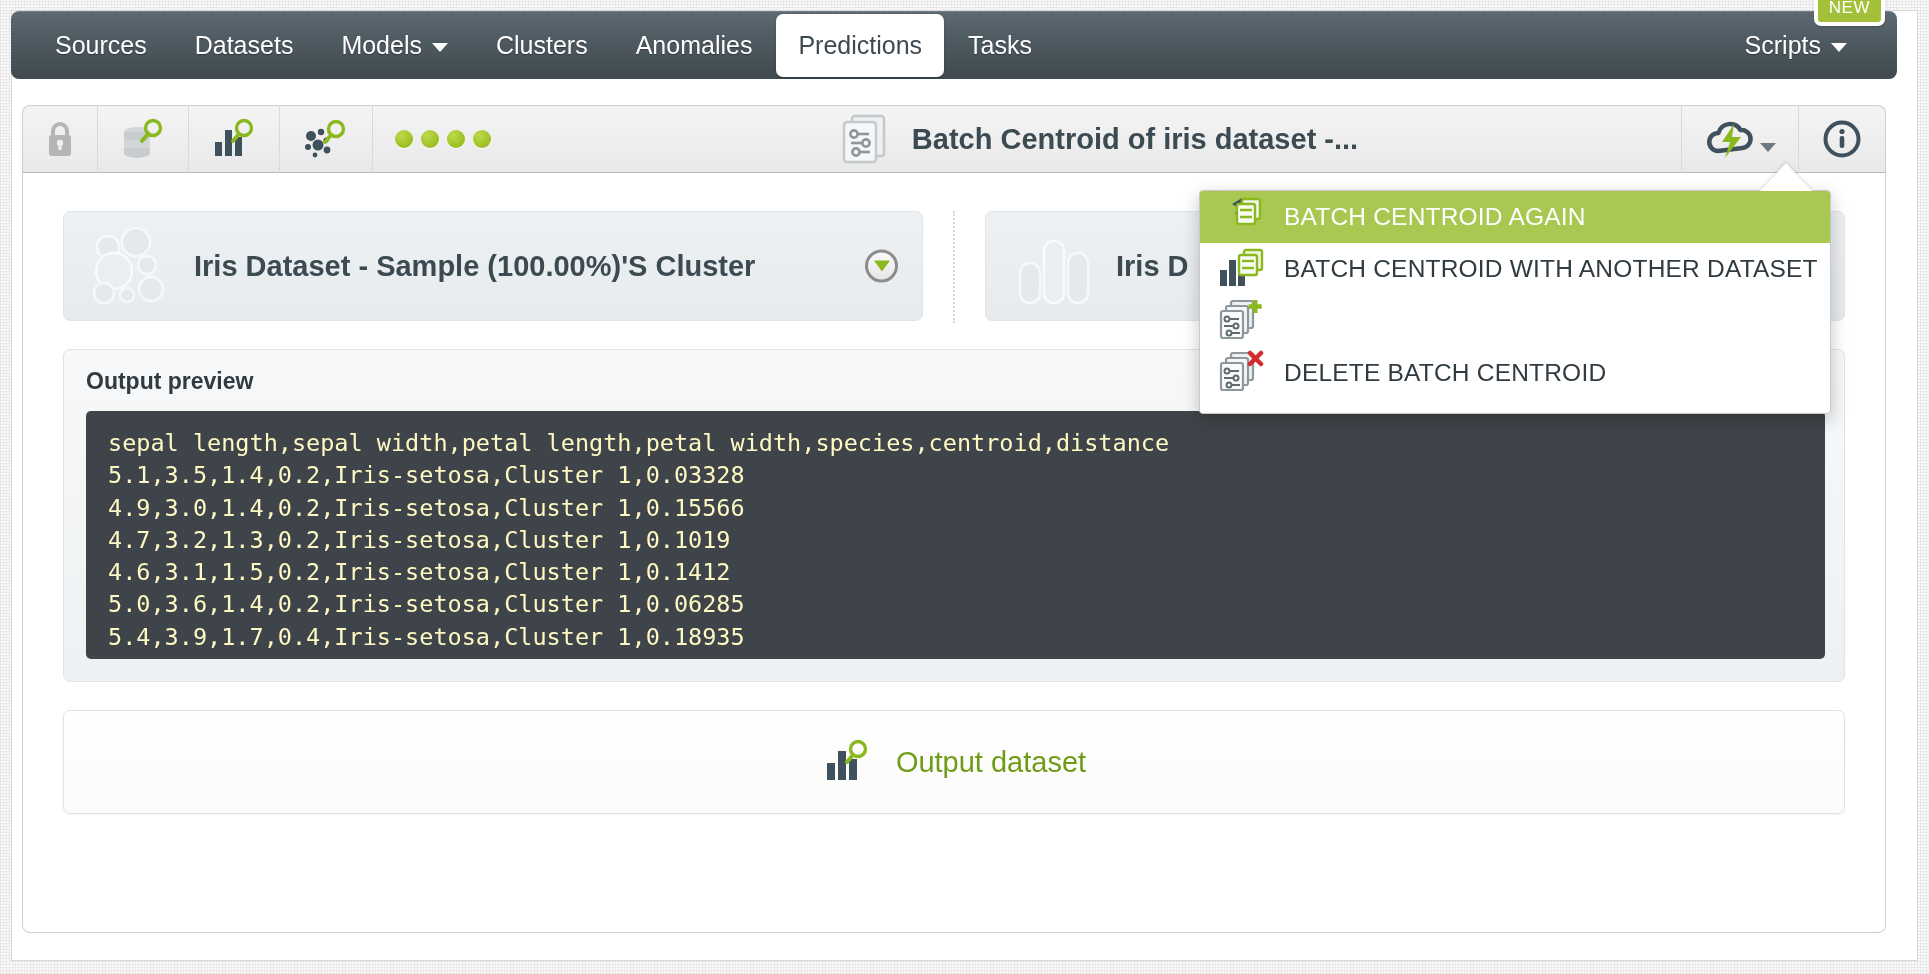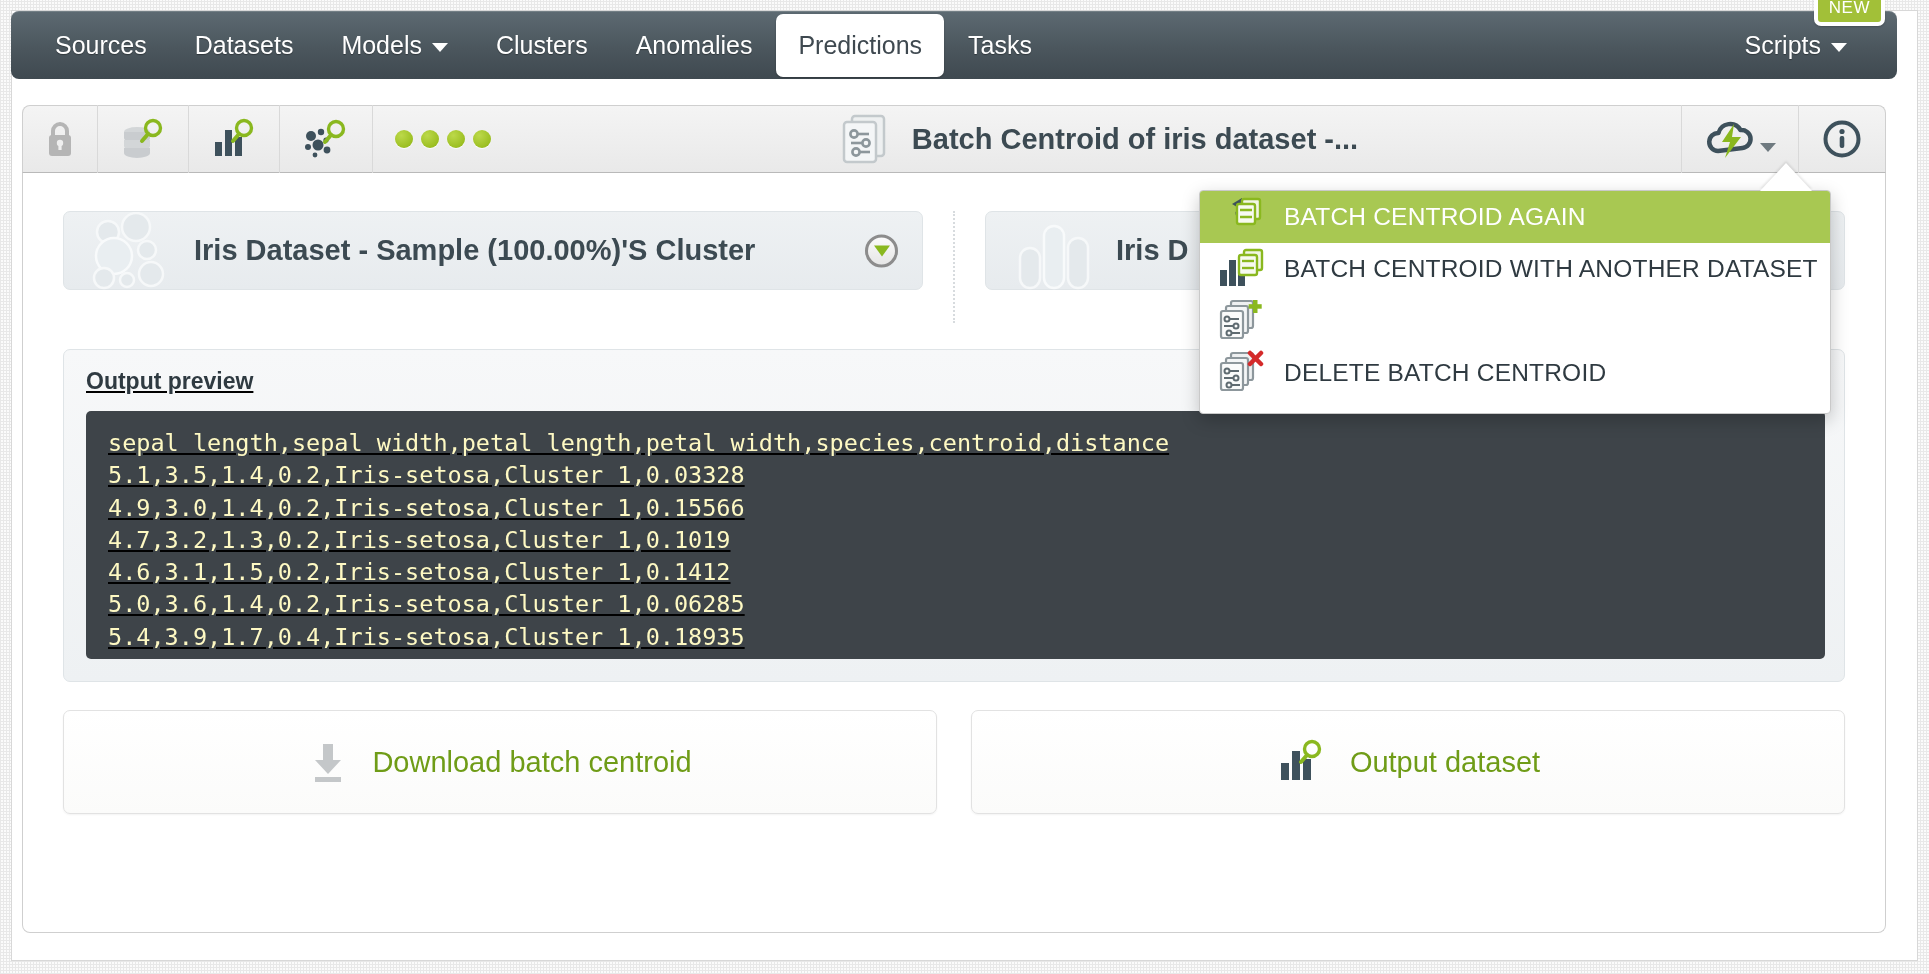--- a/index.html
+++ b/index.html
@@ -130,21 +130,21 @@
     border-top: none;
     border-radius: 0 0 8px 8px;
   }
   .cards-row {
     display: flex;
     padding: 38px 40px 0 40px;
     gap: 0;
   }
   .halfcard {
     flex: 1;
-    height: 79px;
+    height: 110px;
     background: linear-gradient(180deg, #eef1f3 0%, #e7ebee 100%);
     border: 1px solid #dfe4e7;
     border-radius: 7px;
     display: flex; align-items: center;
     padding: 0 24px;
     position: relative;
   }
   .card-gap { width: 62px; display: flex; align-items: center; justify-content: center; }
   .card-gap .vline { width: 1px; height: 112px; border-left: 2px dotted #d7dbde; }
   .hc-title {
@@ -172,21 +172,20 @@
     display: block;
   }
 
   
   .preview-panel {
     margin: 26px 40px 0 40px;
     background: linear-gradient(180deg, #f7f8f9 0%, #eef1f3 100%);
     border: 1px solid #dfe4e7;
     border-radius: 7px;
     padding: 18px 19px 22px 22px;
-    text-decoration: underline;
   }
   .preview-label {
     font-size: 23px;
     font-weight: bold;
     color: #2f3a41;
     margin-bottom: 16px;
   }
   .code-box {
     background: #3e4449;
     border-radius: 5px;
@@ -459,30 +458,20 @@
 5.0,3.6,1.4,0.2,Iris-setosa,Cluster 1,0.06285
 5.4,3.9,1.7,0.4,Iris-setosa,Cluster 1,0.18935
 4.6,3.4,1.4,0.3,Iris-setosa,Cluster 1,0.07854
 5.0,3.4,1.5,0.2,Iris-setosa,Cluster 1,0.01427</pre>
       </div>
     </div>
 
     <div class="btn-row">
       <div class="bigbtn">
         <span>
-          <svg width="40" height="44" viewBox="0 0 40 44">
-            <rect x="15" y="4" width="10" height="18" fill="#c4c7c9"></rect>
-            <polygon points="7,20 33,20 20,34" fill="#c4c7c9"></polygon>
-            <rect x="7" y="37" width="26" height="5" fill="#c4c7c9"></rect>
-          </svg>
-        </span>
-        <span class="lbl">Download batch centroid</span>
-      </div>
-      <div class="bigbtn">
-        <span>
           <svg width="50" height="46" viewBox="0 0 50 46">
             <rect x="5" y="24" width="8" height="17" fill="#3e515c"></rect>
             <rect x="16" y="12" width="8" height="29" fill="#3e515c"></rect>
             <rect x="27" y="20" width="8" height="21" fill="#3e515c"></rect>
             <circle cx="36" cy="10" r="7.5" fill="none" stroke="#8ab81f" stroke-width="3.4"></circle>
             <line x1="31" y1="16" x2="25" y2="23" stroke="#8ab81f" stroke-width="4" stroke-linecap="round"></line>
           </svg>
         </span>
         <span class="lbl">Output dataset</span>
       </div>

